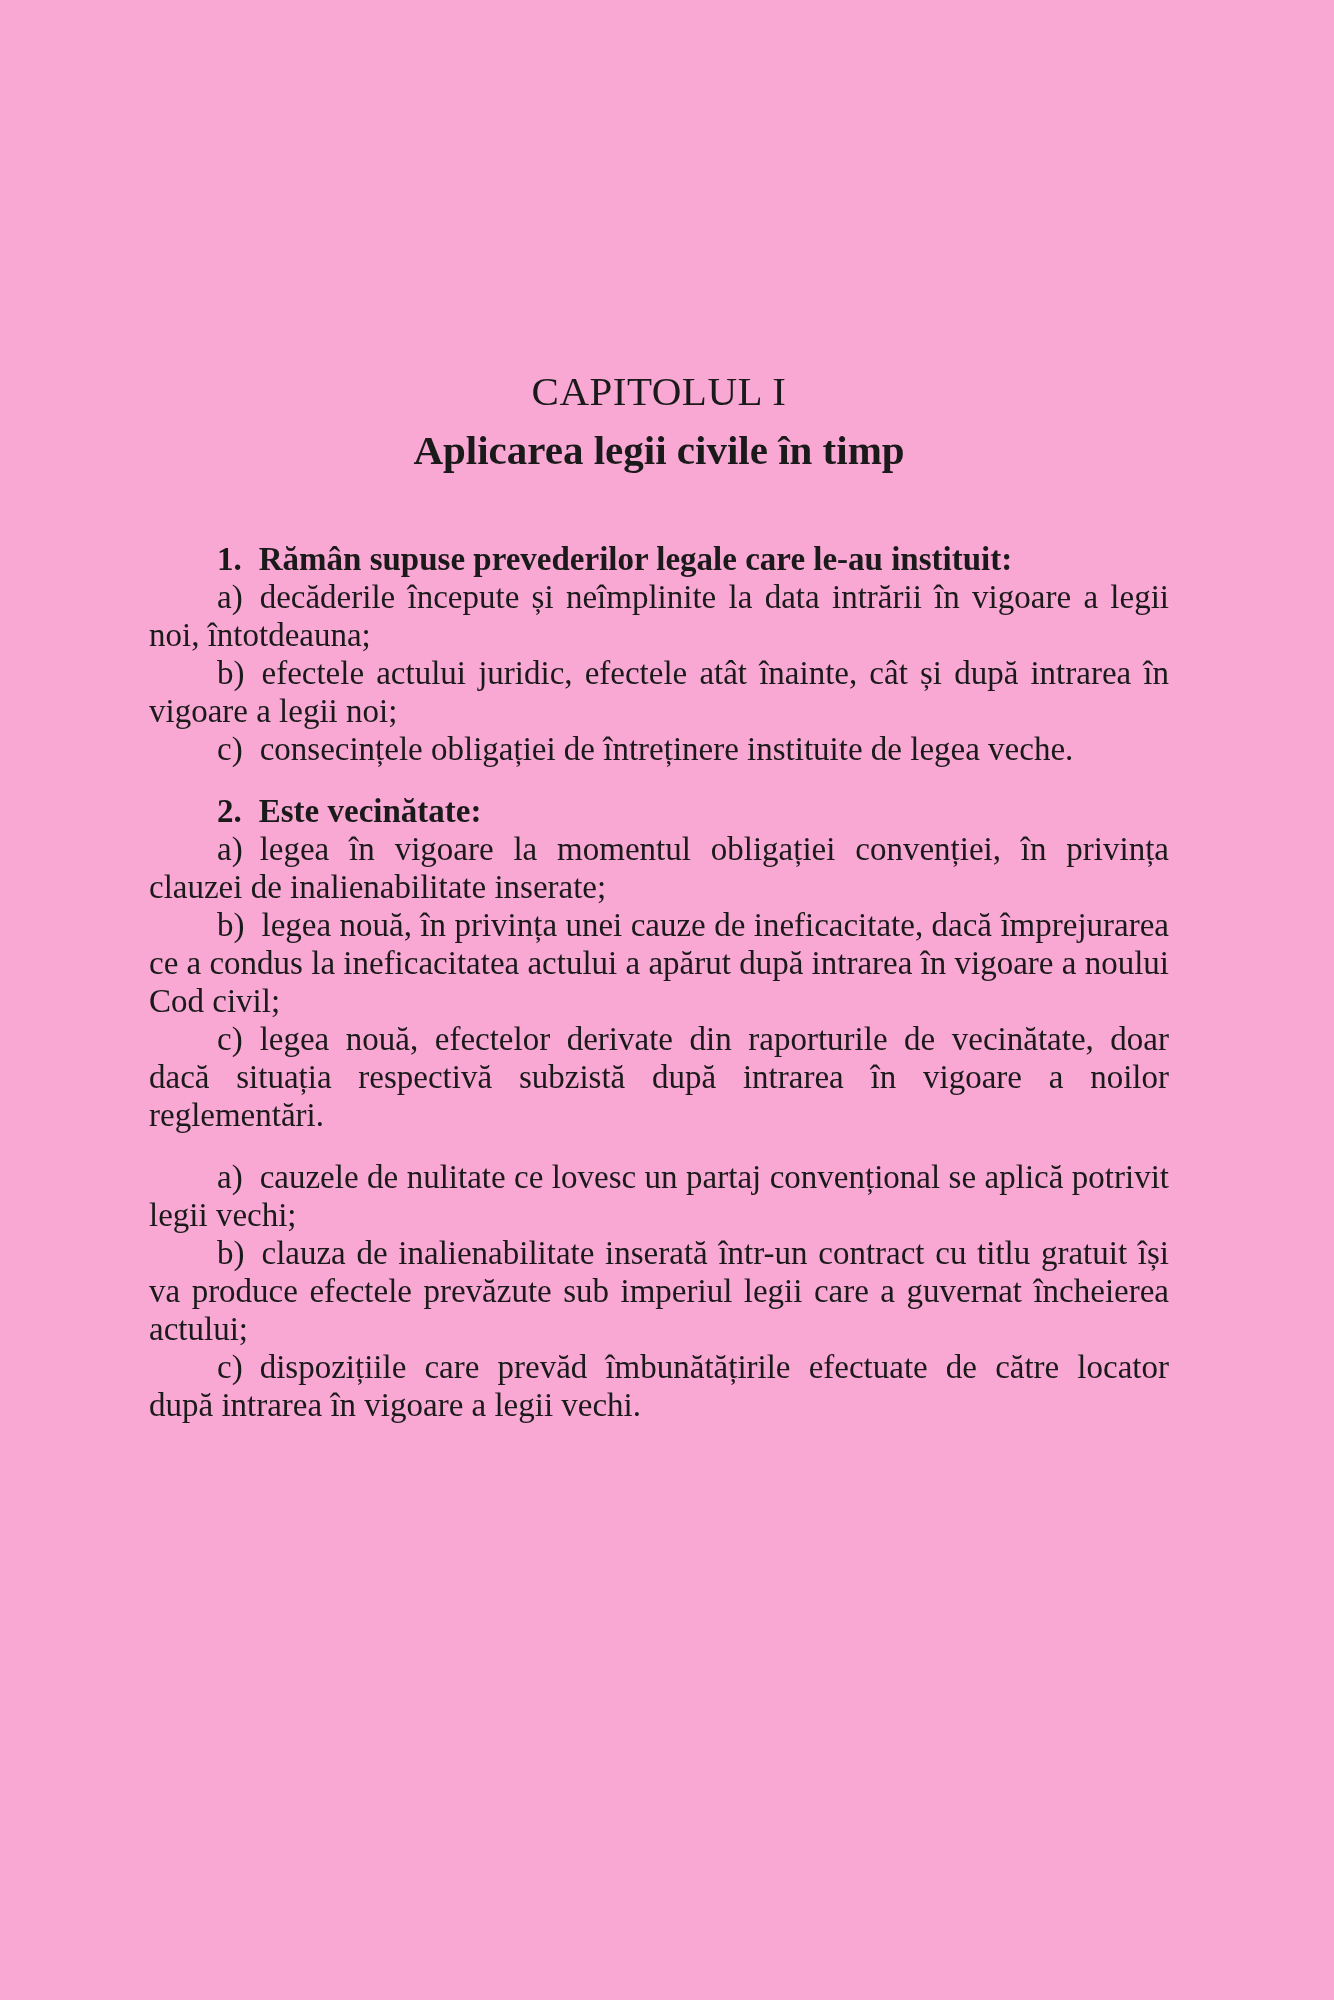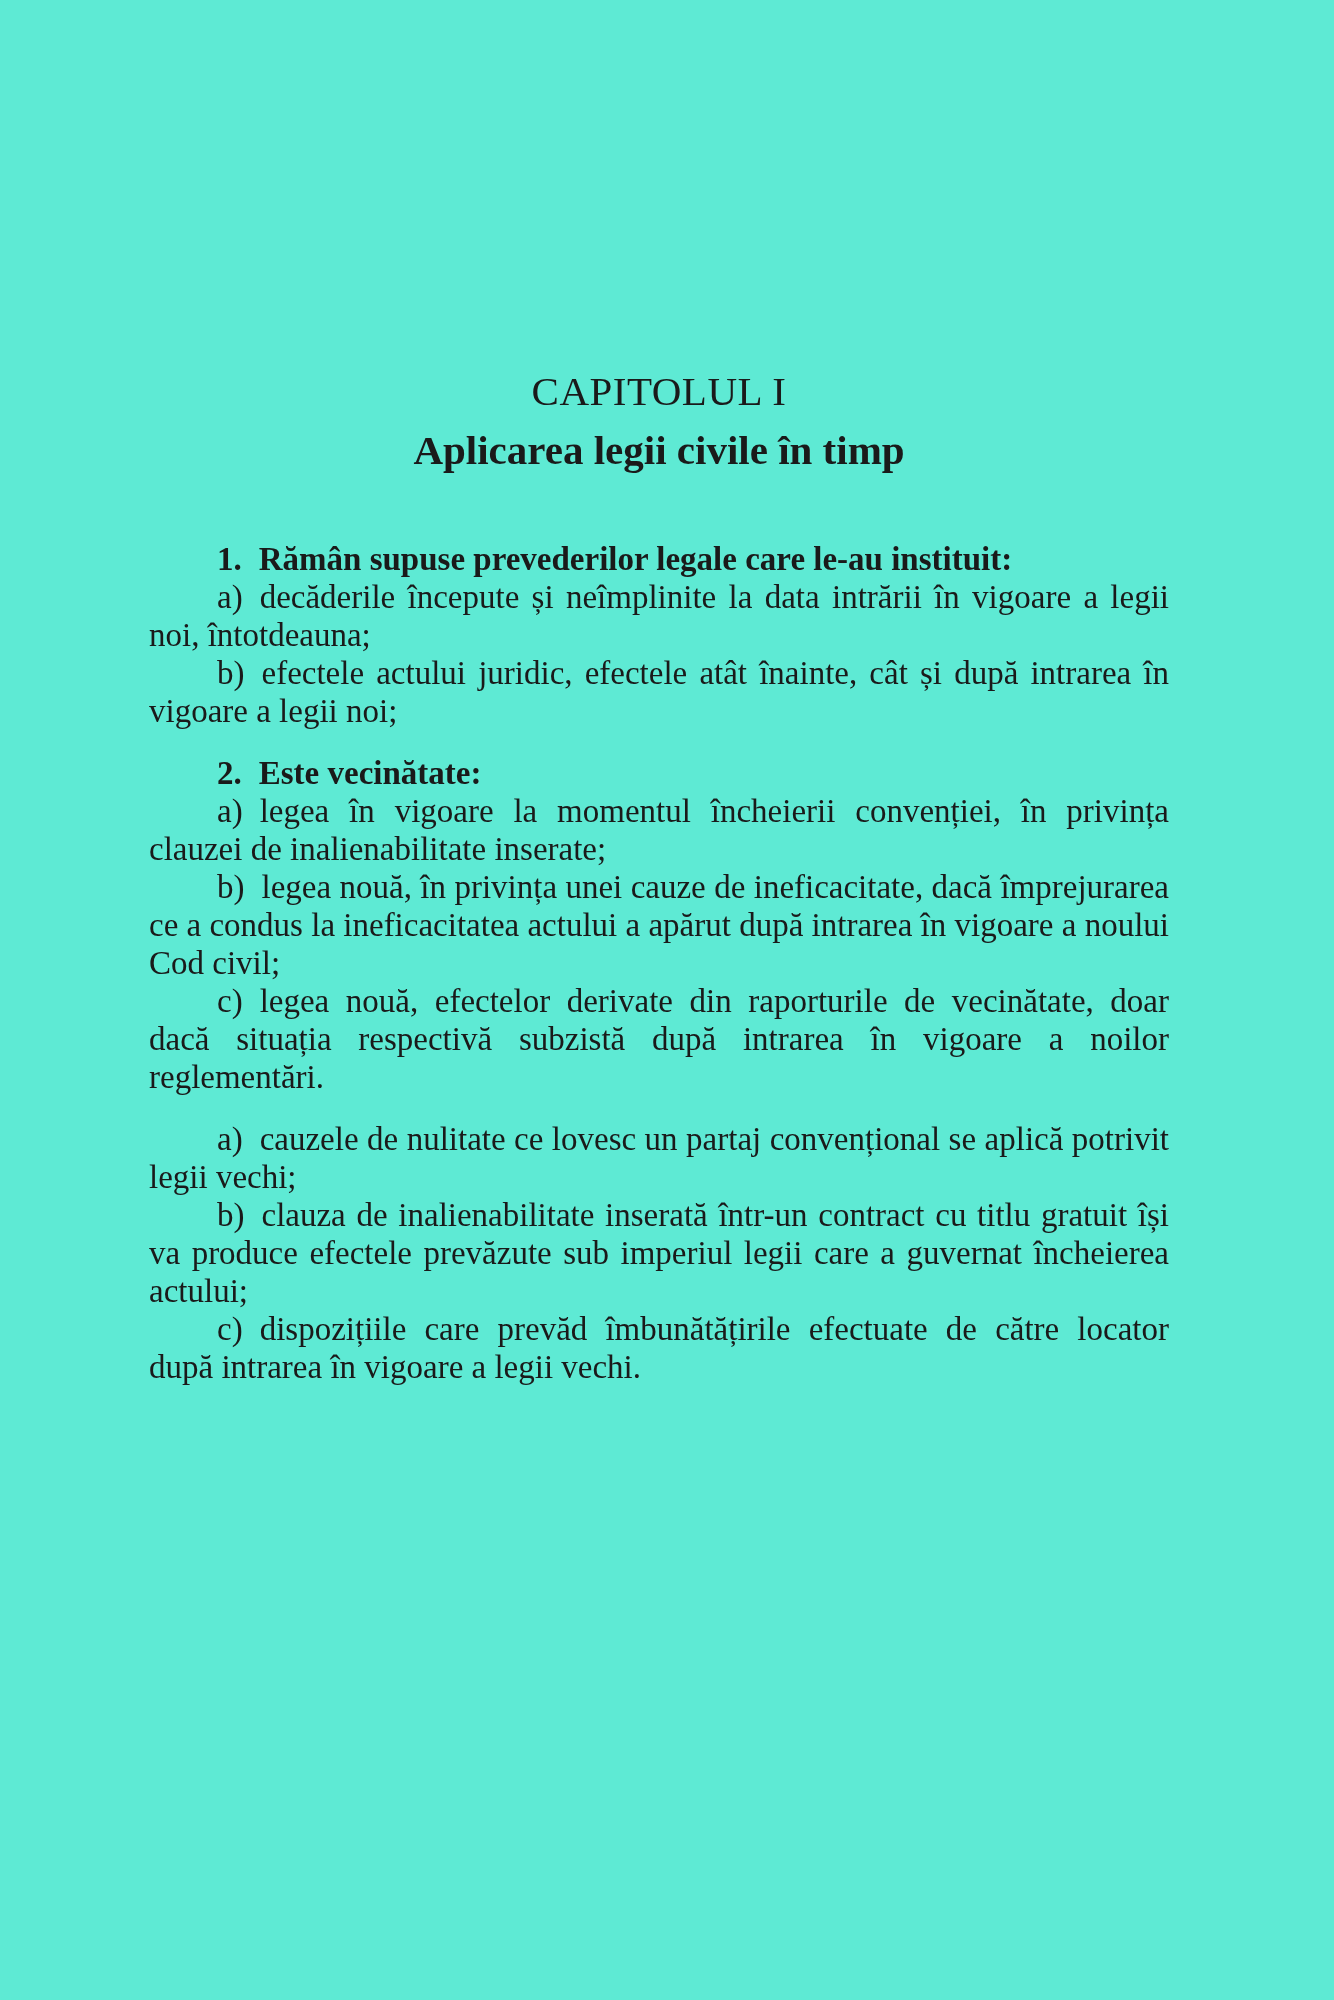--- a/index.html
+++ b/index.html
@@ -5,21 +5,21 @@
   html, body {
     margin: 0;
     padding: 0;
     background: #ffffff;
   }
   .page {
     position: relative;
     width: 1334px;
     height: 2000px;
     margin: 0 auto;
-    background: #5eead4;
+    background: #f9a8d4;
     color: #1a1a1a;
     font-family: "Liberation Serif", "DejaVu Serif", serif;
     overflow: hidden;
     box-sizing: border-box;
     padding: 368px 159px 0 143px;
   }
   .title-block {
     text-align: center;
     margin-bottom: 66px;
   }
@@ -63,25 +63,26 @@
 
   <div class="title-block">
     <h1 class="chapter-title">CAPITOLUL I</h1>
     <h2 class="chapter-subtitle">Aplicarea legii civile în timp</h2>
   </div>
 
   <section class="law-section">
     <p class="heading"><span class="label">1.</span><span>Rămân supuse prevederilor legale care le-au instituit:</span></p>
     <p class="item"><span class="label">a)</span><span>decăderile începute și neîmplinite la data intrării în vigoare a legii noi, întotdeauna;</span></p>
     <p class="item"><span class="label">b)</span><span>efectele actului juridic, efectele atât înainte, cât și după intrarea în vigoare a legii noi;</span></p>
+    <p class="item"><span class="label">c)</span><span>consecințele obligației de întreținere instituite de legea veche.</span></p>
   </section>
 
   <section class="law-section">
     <p class="heading"><span class="label">2.</span><span>Este vecinătate:</span></p>
-    <p class="item"><span class="label">a)</span><span>legea în vigoare la momentul încheierii convenției, în privința clauzei de inalienabilitate inserate;</span></p>
+    <p class="item"><span class="label">a)</span><span>legea în vigoare la momentul obligației convenției, în privința clauzei de inalienabilitate inserate;</span></p>
     <p class="item"><span class="label">b)</span><span>legea nouă, în privința unei cauze de ineficacitate, dacă împrejurarea ce a condus la ineficacitatea actului a apărut după intrarea în vigoare a noului Cod civil;</span></p>
     <p class="item"><span class="label">c)</span><span>legea nouă, efectelor derivate din raporturile de vecinătate, doar dacă situația respectivă subzistă după intrarea în vigoare a noilor reglementări.</span></p>
   </section>
 
   <section class="law-section">
     <p class="item"><span class="label">a)</span><span>cauzele de nulitate ce lovesc un partaj convențional se aplică potrivit legii vechi;</span></p>
     <p class="item"><span class="label">b)</span><span>clauza de inalienabilitate inserată într-un contract cu titlu gratuit își va produce efectele prevăzute sub imperiul legii care a guvernat încheierea actului;</span></p>
     <p class="item"><span class="label">c)</span><span>dispozițiile care prevăd îmbunătățirile efectuate de către locator după intrarea în vigoare a legii vechi.</span></p>
   </section>
 

